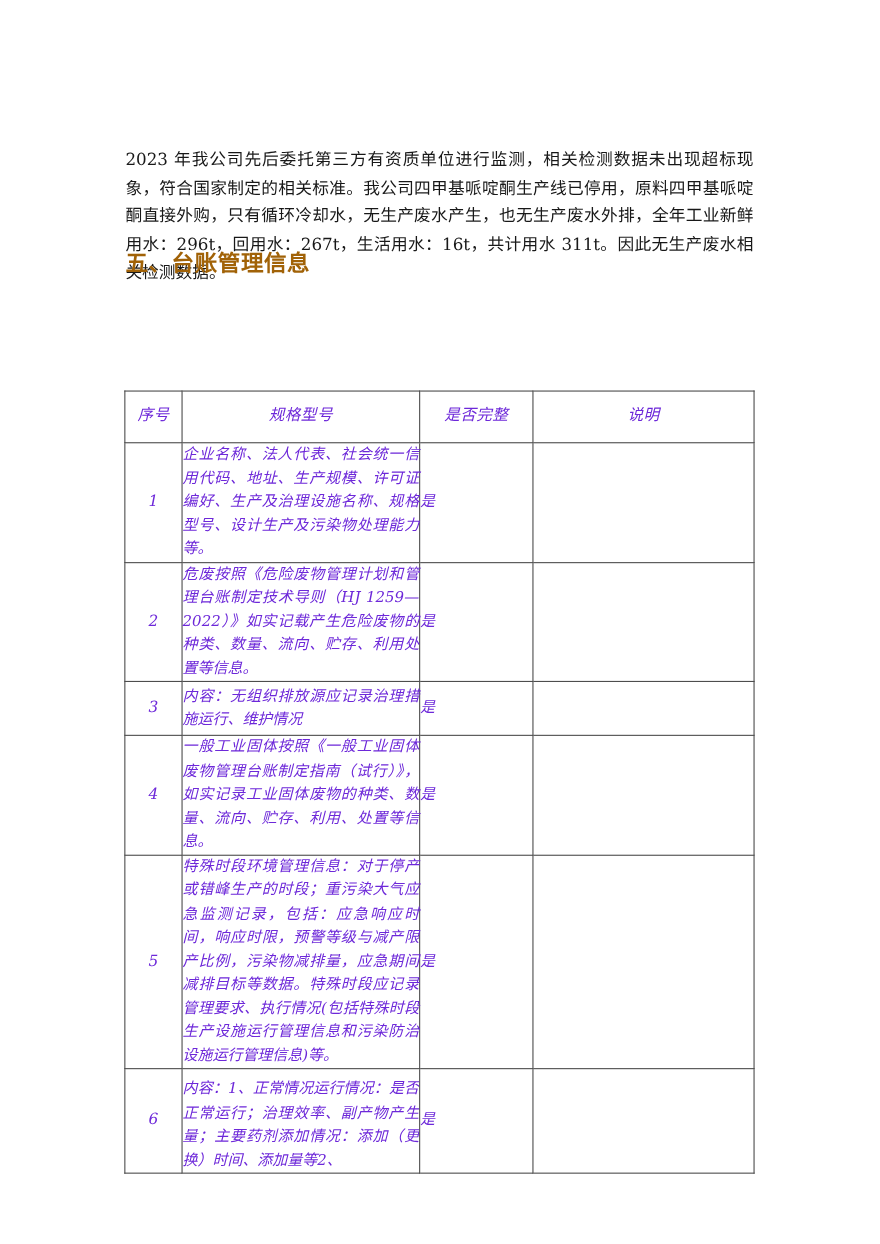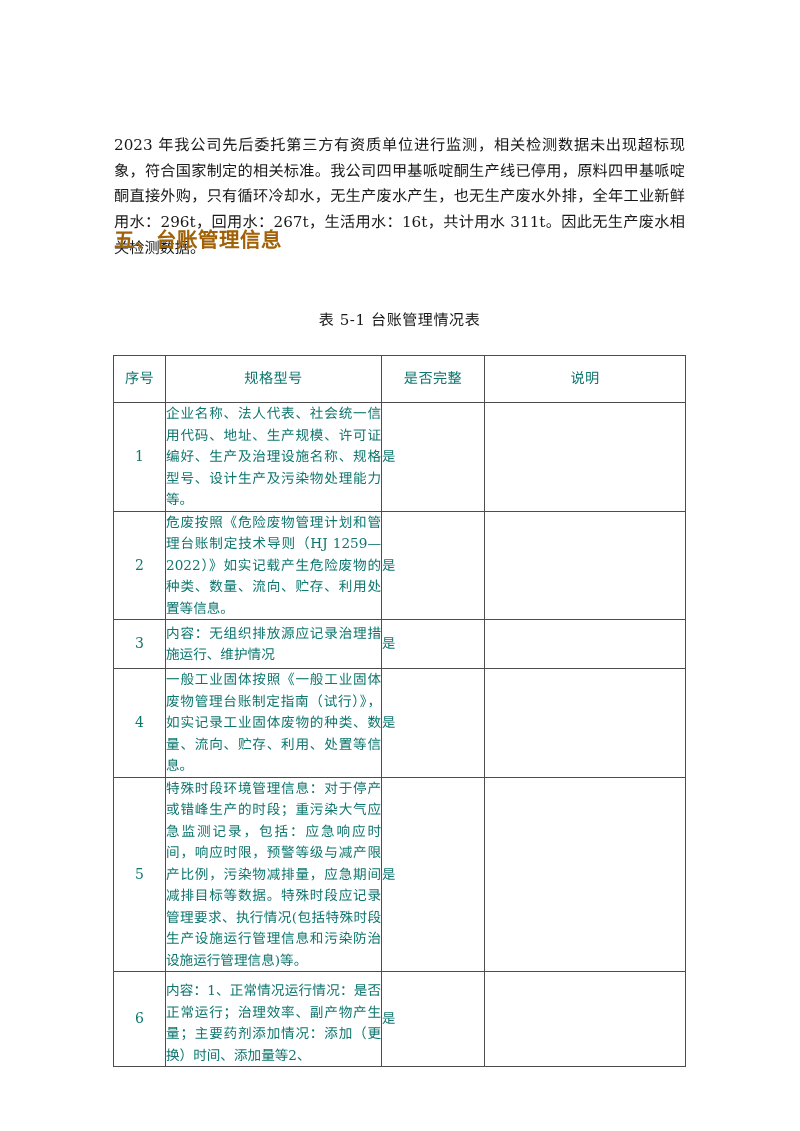--- a/index.html
+++ b/index.html
@@ -81,21 +81,22 @@
     left: 113px;
     top: 355px;
     width: 572px;
   }
   table.ledger {
     border-collapse: collapse;
     width: 572px;
     table-layout: fixed;
     font-size: 13.6px;
     line-height: 21.5px;
-    color: #0f766e;
+    color: #6d28d9;
+    font-style: italic;
   }
   table.ledger td,
   table.ledger th {
     border: 1px solid #4d4d4d;
     vertical-align: middle;
     padding: 0;
     font-weight: normal;
   }
   table.ledger thead th {
     height: 46px;
@@ -146,21 +147,20 @@
 </head>
 <body>
 
 <div class="page">
 
   <p class="intro-paragraph">2023 年我公司先后委托第三方有资质单位进行监测，相关检测数据未出现超标现象，符合国家制定的相关标准。我公司四甲基哌啶酮生产线已停用，原料四甲基哌啶酮直接外购，只有循环冷却水，无生产废水产生，也无生产废水外排，全年工业新鲜用水：296t，回用水：267t，生活用水：16t，共计用水 311t。因此无生产废水相关检测数据。</p>
 
   <h2 class="h-section">五、台账管理信息</h2>
 
 
-  <div class="table-caption">表 5-1  台账管理情况表</div>
 
   <div class="ledger-table-wrap">
     <table class="ledger">
       <colgroup>
         <col class="c-no">
         <col class="c-content">
         <col class="c-complete">
         <col class="c-note">
       </colgroup>
       <thead>

